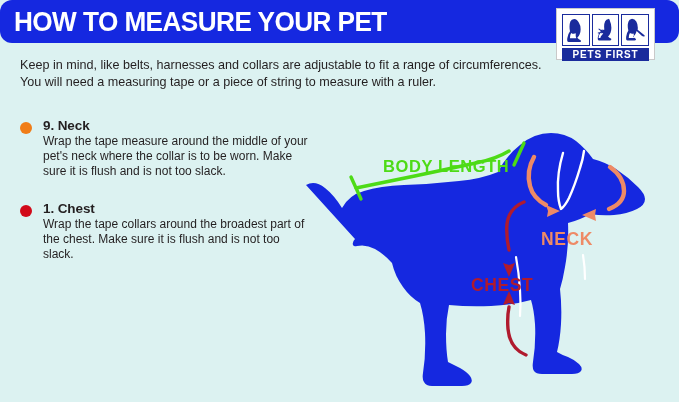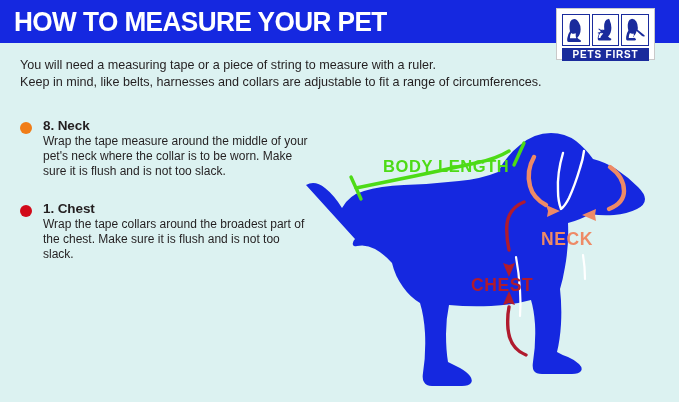--- a/index.html
+++ b/index.html
@@ -23,20 +23,21 @@
   }
 
   
   #header-bar {
     position: absolute;
     left: 0;
     top: 0;
     width: 679px;
     height: 43px;
     background: #1528e0;
+    border-radius: 12px;
   }
   #page-title {
     position: absolute;
     left: 14px;
     top: 7px;
     font-size: 27px;
     font-weight: bold;
     color: #ffffff;
     letter-spacing: -0.6px;
     font-family: "Liberation Sans", sans-serif;
@@ -167,29 +168,29 @@
       <div class="logo-panel">
         <svg viewBox="0 0 30 32" xmlns="http://www.w3.org/2000/svg">
           <path fill="#1a2b9c" d="M11 3 q-2.4 .5 -3.4 3 q-.9 2.3 -.9 5.3 q0 3 .7 5.4 q-2 3 -2.5 7 q-.3 2.4 .1 3.6 q.3 .9 1.6 .9 l8 0 q1.4 0 1.7 -.9 q.3 -1 -.7 -1.5 q-1.7 -.8 -2.6 -2.2 q1.2 -.6 2.2 -2 q1.3 -1.9 1.9 -4.3 l6 5.4 q1 .9 2.2 1 q1 .1 1.2 -.6 q.2 -.7 -.6 -1.3 l-7.6 -6 q.2 -1.2 .2 -2.5 q0 -4.4 -1.8 -7.3 Q14.6 2.6 11 3 z M9.3 19.6 q1.2 .9 2.8 .9 q.9 0 1.6 -.3 q-.2 3 .7 5.2 l-6.5 0 q-.2 -3.4 1.4 -5.8 z"></path>
         </svg>
       </div>
     </div>
     <div id="brand-wordmark">PETS FIRST</div>
   </div>
 
   <div id="intro-text">
+    <div>Keep in mind, like belts, harnesses and collars are adjustable to fit a range of circumferences.</div>
     <div>You will need a measuring tape or a piece of string to measure with a ruler.</div>
-    <div>Keep in mind, like belts, harnesses and collars are adjustable to fit a range of circumferences.</div>
   </div>
 
   <div id="steps-list">
 
     <div class="step-item">
       <span class="step-bullet" style="background:#f07d18"></span>
-      <div class="step-title">8. Neck</div>
+      <div class="step-title">9. Neck</div>
       <div class="step-desc">Wrap the tape measure around the middle of your pet's neck where the collar is to be worn. Make sure it is flush and is not too slack.</div>
     </div>
 
     <div class="step-item">
       <span class="step-bullet" style="background:#d10a19"></span>
       <div class="step-title">1. Chest</div>
       <div class="step-desc">Wrap the tape collars around the broadest part of the chest. Make sure it is flush and is not too slack.</div>
     </div>
 
 

